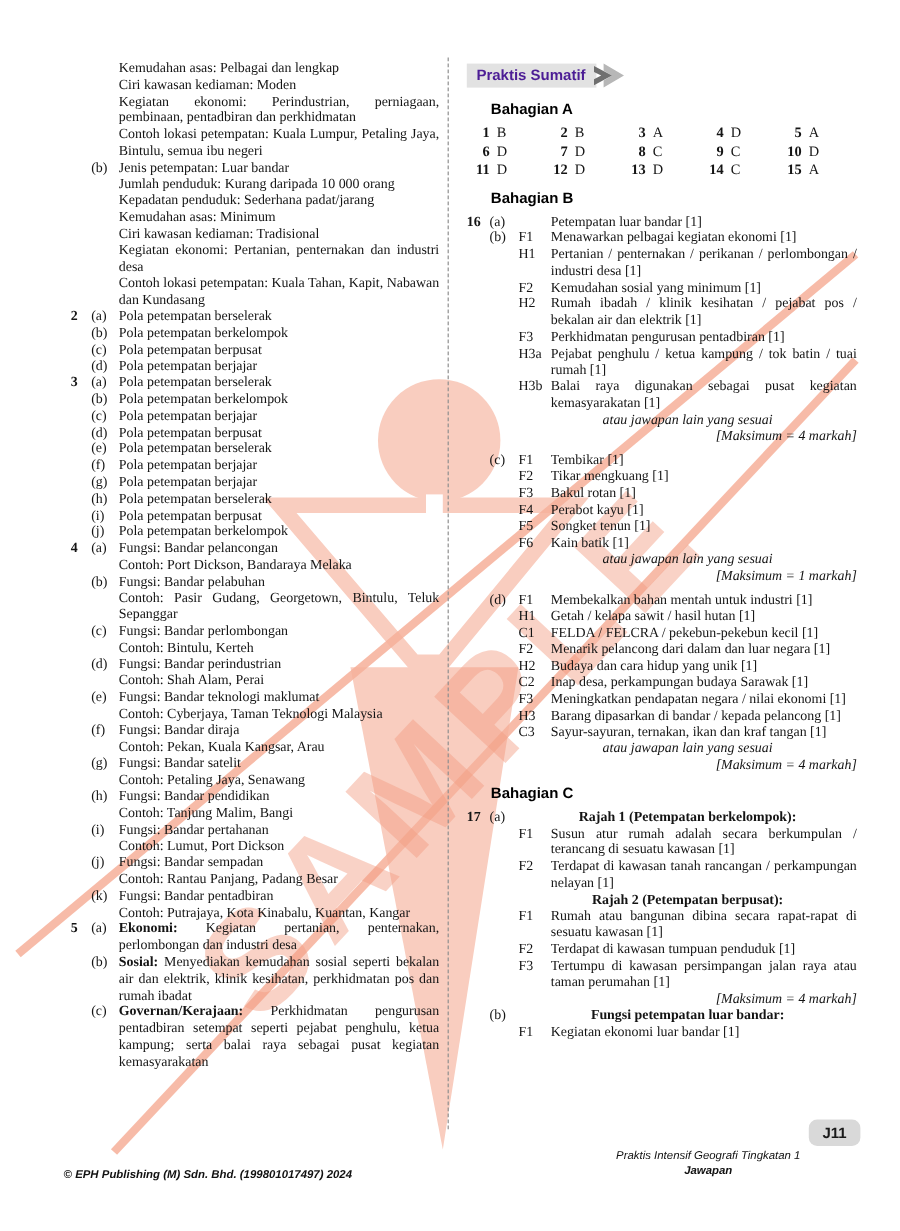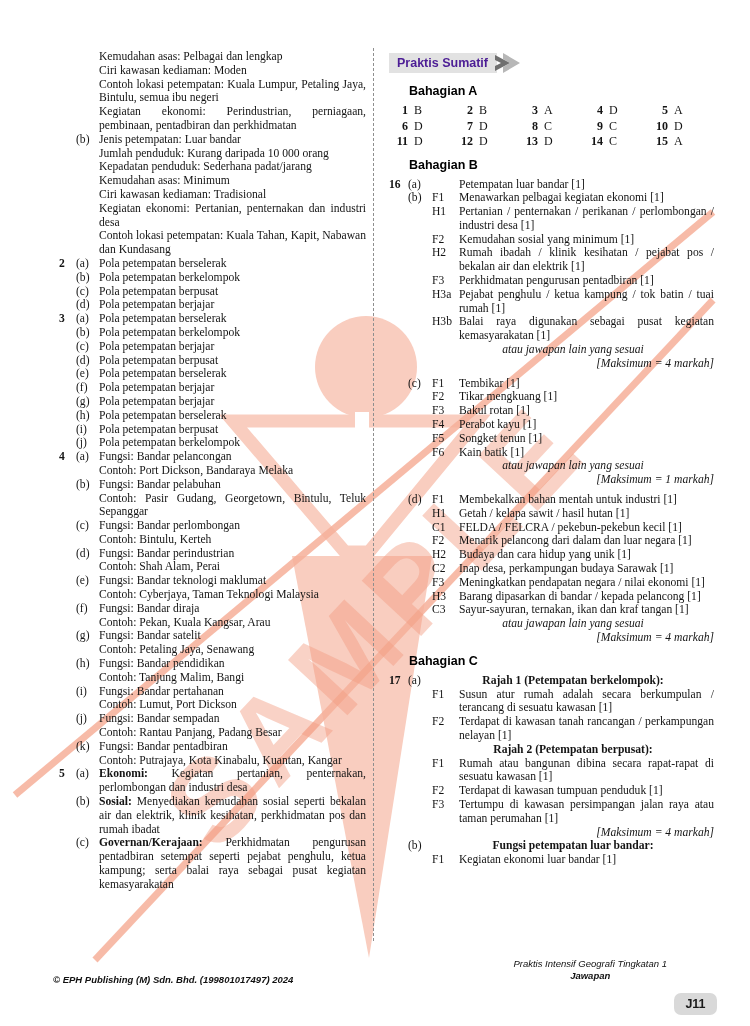--- a/index.html
+++ b/index.html
@@ -39,21 +39,21 @@
   .mn{flex:0 0 19px;text-align:right;font-weight:bold;margin-right:6px;}
   .ma{flex:0 0 auto;}
   
   .f-left{position:absolute;left:53px;top:974px;z-index:1;
           font-family:"Liberation Sans","DejaVu Sans",sans-serif;
           font-style:italic;font-weight:600;font-size:9.5px;color:#111;}
   .f-right{position:absolute;right:83px;top:958px;z-index:1;text-align:center;
            font-family:"Liberation Sans","DejaVu Sans",sans-serif;
            font-style:italic;font-size:9.5px;line-height:11.5px;color:#111;}
   .f-right .l2{font-weight:bold;}
-  .badge{position:absolute;left:674px;top:993px;width:43px;height:22px;z-index:1;
+  .badge{position:absolute;left:674px;top:933px;width:43px;height:22px;z-index:1;
          background:#d9d9d9;border-radius:7px;display:flex;align-items:center;justify-content:center;
          font-family:"Liberation Sans","DejaVu Sans",sans-serif;font-weight:bold;font-size:12.5px;color:#1a1a1a;}
 </style>
 </head>
 <body>
 
 <div class="page">
 
   <svg class="wm" width="750" height="1026" viewBox="0 0 750 1026">
     <g>
@@ -76,26 +76,26 @@
         <div class="lt">Kemudahan asas: Pelbagai dan lengkap</div>
       </div>
       <div class="lrow">
         <span class="ln"></span>
         <span class="ll"></span>
         <div class="lt">Ciri kawasan kediaman: Moden</div>
       </div>
       <div class="lrow">
         <span class="ln"></span>
         <span class="ll"></span>
+        <div class="lt">Kegiatan ekonomi: Perindustrian, perniagaan, pembinaan, pentadbiran dan perkhidmatan</div>
+      </div>
+      <div class="lrow">
+        <span class="ln"></span>
+        <span class="ll"></span>
         <div class="lt">Contoh lokasi petempatan: Kuala Lumpur, Petaling Jaya, Bintulu, semua ibu negeri</div>
-      </div>
-      <div class="lrow">
-        <span class="ln"></span>
-        <span class="ll"></span>
-        <div class="lt">Kegiatan ekonomi: Perindustrian, perniagaan, pembinaan, pentadbiran dan perkhidmatan</div>
       </div>
       <div class="lrow">
         <span class="ln"></span>
         <span class="ll">(b)</span>
         <div class="lt">Jenis petempatan: Luar bandar</div>
       </div>
       <div class="lrow">
         <span class="ln"></span>
         <span class="ll"></span>
         <div class="lt">Jumlah penduduk: Kurang daripada 10 000 orang</div>

